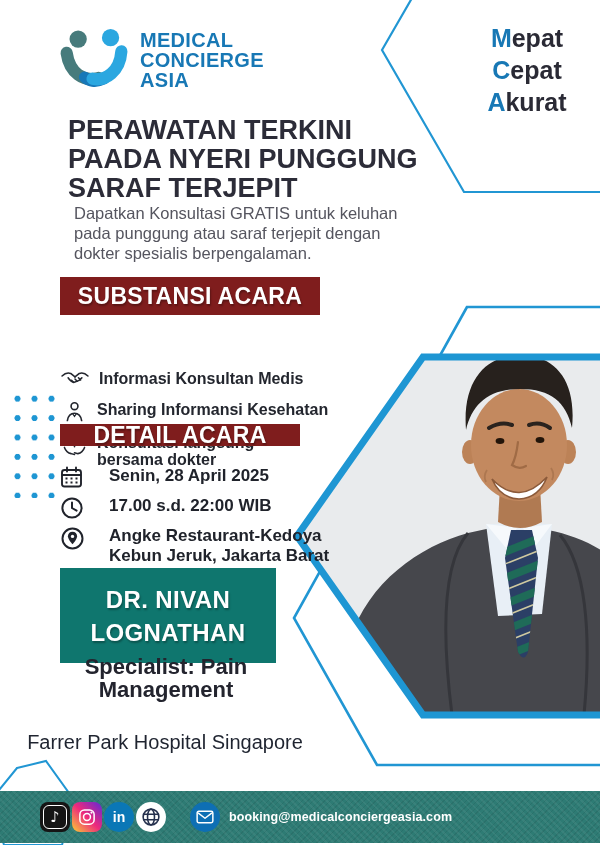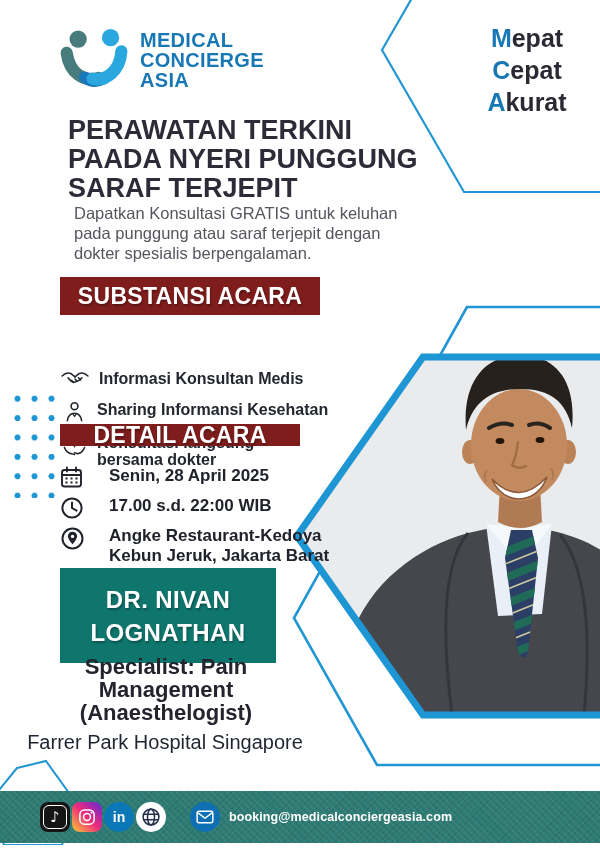--- a/index.html
+++ b/index.html
@@ -252,21 +252,20 @@
     </div>
   </div>
 
   <div class="abs name-box">
     <div>DR. NIVAN</div>
     <div>LOGNATHAN</div>
   </div>
   <div class="abs specialty">
     <div>Specialist: Pain</div>
     <div>Management</div>
-    <div>(Anaesthelogist)</div>
   </div>
   <div class="abs hospital">Farrer Park Hospital Singapore</div>
 
   <div class="abs footer">
     <div class="foot-left">
       <span class="soc tiktok">
         <span class="tiktok-inner">♪</span>
       </span>
       <span class="soc instagram">
         <svg width="18" height="18" viewBox="0 0 24 24">

